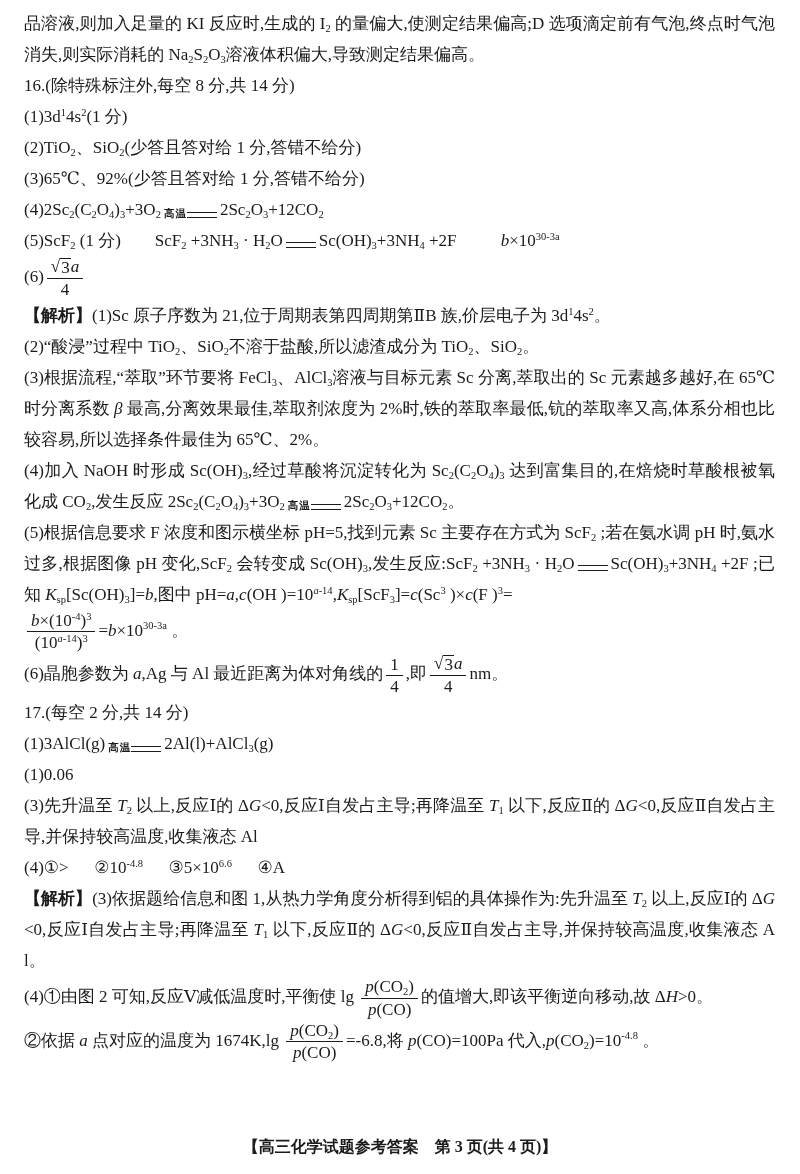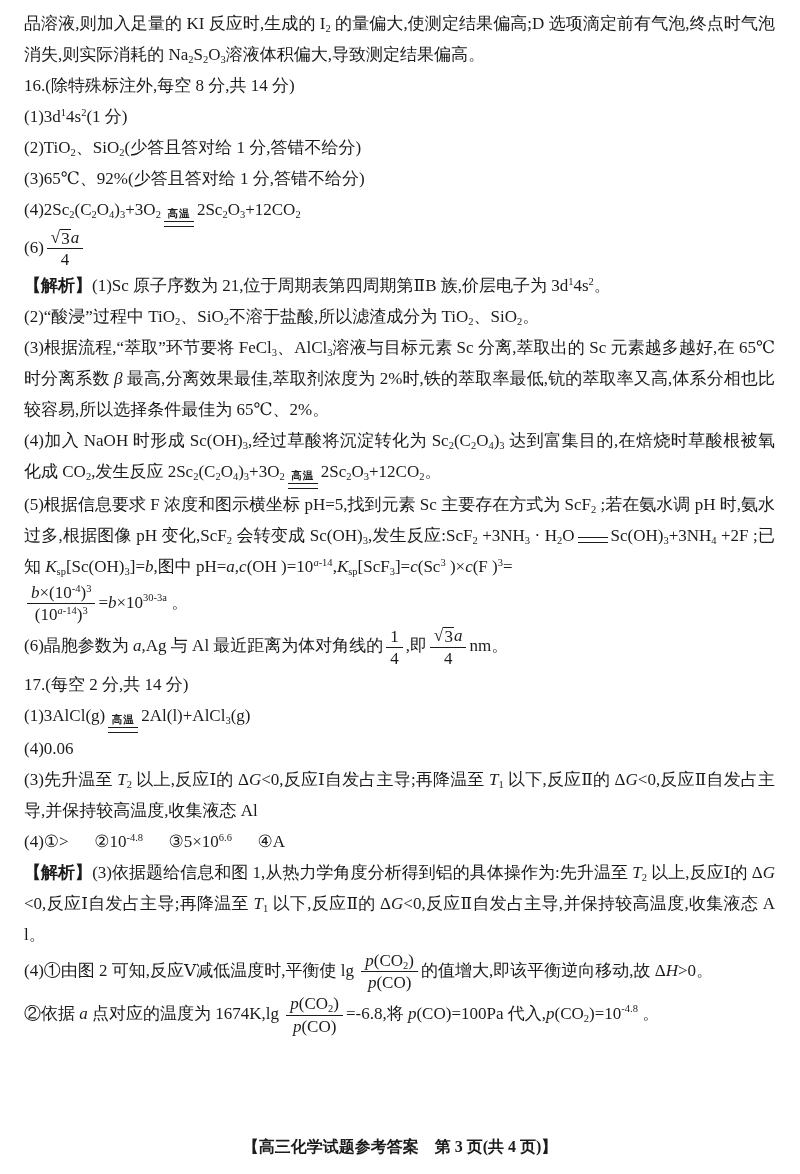--- a/index.html
+++ b/index.html
@@ -21,21 +21,21 @@
     word-break:break-all;
   }
   p.hang{text-indent:-1.0em;padding-left:1.0em;text-align:left;}
   sub{font-size:10.5px;line-height:0;vertical-align:-0.3em;}
   sup{font-size:10.5px;line-height:0;vertical-align:0.62em;}
   i{font-style:italic;font-family:"Liberation Serif","DejaVu Serif",serif;}
   b{font-weight:bold;}
   .gap{display:inline-block;}
   
   .deq{
-    display:inline-flex;flex-direction:column;align-items:center;justify-content:flex-end;
+    display:inline-flex;flex-direction:row;align-items:center;justify-content:flex-end;
     vertical-align:-2px;margin:0 3px;line-height:1;
   }
   .dtop{font-size:10.5px;font-weight:bold;letter-spacing:1px;margin-bottom:1px;}
   .dline{
     width:30px;height:6px;box-sizing:border-box;
     border-top:1.4px solid #1b1b1b;border-bottom:1.4px solid #1b1b1b;
   }
   .frac{
     display:inline-block;vertical-align:middle;text-align:center;
     line-height:1.25;margin:0 3px;text-indent:0;
@@ -57,20 +57,23 @@
   <div id="doc">
       <p class="line">品溶液,则加入足量的 KI 反应时,生成的 I<sub>2</sub> 的量偏大,使测定结果偏高;D 选项滴定前有气泡,终点时气泡消失,则实际消耗的 Na<sub>2</sub>S<sub>2</sub>O<sub>3</sub>溶液体积偏大,导致测定结果偏高。</p>
       <p class="line hang">16.(除特殊标注外,每空 8 分,共 14 分)</p>
       <p class="line">(1)3d<sup>1</sup>4s<sup>2</sup>(1 分)</p>
       <p class="line">(2)TiO<sub>2</sub>、SiO<sub>2</sub>(少答且答对给 1 分,答错不给分)</p>
       <p class="line">(3)65℃、92%(少答且答对给 1 分,答错不给分)</p>
       <p class="line">(4)2Sc<sub>2</sub>(C<sub>2</sub>O<sub>4</sub>)<sub>3</sub>+3O<sub>2</sub><span class="deq">
           <span class="dtop">高温</span>
           <span class="dline"></span>
         </span>2Sc<sub>2</sub>O<sub>3</sub>+12CO<sub>2</sub></p>
+      <p class="line">(5)ScF<sub>2</sub> (1 分)<span class="gap" style="width: 2em;"></span>ScF<sub>2</sub> +3NH<sub>3</sub> · H<sub>2</sub>O<span class="deq">
+          <span class="dline"></span>
+        </span>Sc(OH)<sub>3</sub>+3NH<sub>4</sub> +2F<span class="gap" style="width: 2.6em;"></span><i>b</i>×10<sup>30-3a</sup></p>
       <p class="line">(6)<span class="frac"><span class="fn"><span class="sqrt">
               <span class="rad">√</span>
               <span class="sb">3</span>
             </span><i>a</i></span><span class="fd">4</span></span></p>
       <p class="line"><b>【解析】</b>(1)Sc 原子序数为 21,位于周期表第四周期第ⅡB 族,价层电子为 3d<sup>1</sup>4s<sup>2</sup>。</p>
       <p class="line">(2)“酸浸”过程中 TiO<sub>2</sub>、SiO<sub>2</sub>不溶于盐酸,所以滤渣成分为 TiO<sub>2</sub>、SiO<sub>2</sub>。</p>
       <p class="line">(3)根据流程,“萃取”环节要将 FeCl<sub>3</sub>、AlCl<sub>3</sub>溶液与目标元素 Sc 分离,萃取出的 Sc 元素越多越好,在 65℃时分离系数 <i>β</i> 最高,分离效果最佳,萃取剂浓度为 2%时,铁的萃取率最低,钪的萃取率又高,体系分相也比较容易,所以选择条件最佳为 65℃、2%。</p>
       <p class="line">(4)加入 NaOH 时形成 Sc(OH)<sub>3</sub>,经过草酸将沉淀转化为 Sc<sub>2</sub>(C<sub>2</sub>O<sub>4</sub>)<sub>3</sub> 达到富集目的,在焙烧时草酸根被氧化成 CO<sub>2</sub>,发生反应 2Sc<sub>2</sub>(C<sub>2</sub>O<sub>4</sub>)<sub>3</sub>+3O<sub>2</sub><span class="deq">
           <span class="dtop">高温</span>
           <span class="dline"></span>
@@ -81,21 +84,21 @@
       <p class="line"><span class="frac"><span class="fn"><i>b</i>×(10<sup>-4</sup>)<sup>3</sup></span><span class="fd">(10<sup><i>a</i>-14</sup>)<sup>3</sup></span></span>=<i>b</i>×10<sup>30-3a</sup> 。</p>
       <p class="line">(6)晶胞参数为 <i>a</i>,Ag 与 Al 最近距离为体对角线的<span class="frac"><span class="fn">1</span><span class="fd">4</span></span>,即<span class="frac"><span class="fn"><span class="sqrt">
               <span class="rad">√</span>
               <span class="sb">3</span>
             </span><i>a</i></span><span class="fd">4</span></span>nm。</p>
       <p class="line hang">17.(每空 2 分,共 14 分)</p>
       <p class="line">(1)3AlCl(g)<span class="deq">
           <span class="dtop">高温</span>
           <span class="dline"></span>
         </span>2Al(l)+AlCl<sub>3</sub>(g)</p>
-      <p class="line">(4)0.06</p>
+      <p class="line">(1)0.06</p>
       <p class="line">(3)先升温至 <i>T</i><sub>2</sub> 以上,反应Ⅰ的 Δ<i>G</i>&lt;0,反应Ⅰ自发占主导;再降温至 <i>T</i><sub>1</sub> 以下,反应Ⅱ的 Δ<i>G</i>&lt;0,反应Ⅱ自发占主导,并保持较高温度,收集液态 Al</p>
       <p class="line">(4)①&gt;<span class="gap" style="width: 1.5em;"></span>②10<sup>-4.8</sup><span class="gap" style="width: 1.5em;"></span>③5×10<sup>6.6</sup><span class="gap" style="width: 1.5em;"></span>④A</p>
       <p class="line"><b>【解析】</b>(3)依据题给信息和图 1,从热力学角度分析得到铝的具体操作为:先升温至 <i>T</i><sub>2</sub> 以上,反应Ⅰ的 Δ<i>G</i>&lt;0,反应Ⅰ自发占主导;再降温至 <i>T</i><sub>1</sub> 以下,反应Ⅱ的 Δ<i>G</i>&lt;0,反应Ⅱ自发占主导,并保持较高温度,收集液态 Al。</p>
       <p class="line">(4)①由图 2 可知,反应Ⅴ减低温度时,平衡使 lg <span class="frac"><span class="fn"><i>p</i>(CO<sub>2</sub>)</span><span class="fd"><i>p</i>(CO)</span></span>的值增大,即该平衡逆向移动,故 Δ<i>H</i>&gt;0。</p>
       <p class="line">②依据 <i>a</i> 点对应的温度为 1674K,lg <span class="frac"><span class="fn"><i>p</i>(CO<sub>2</sub>)</span><span class="fd"><i>p</i>(CO)</span></span>=-6.8,将 <i>p</i>(CO)=100Pa 代入,<i>p</i>(CO<sub>2</sub>)=10<sup>-4.8</sup> 。</p>
     </div>
   <div class="footer">【高三化学试题参考答案　第 3 页(共 4 页)】</div>
 </div>
 
 </body></html>

